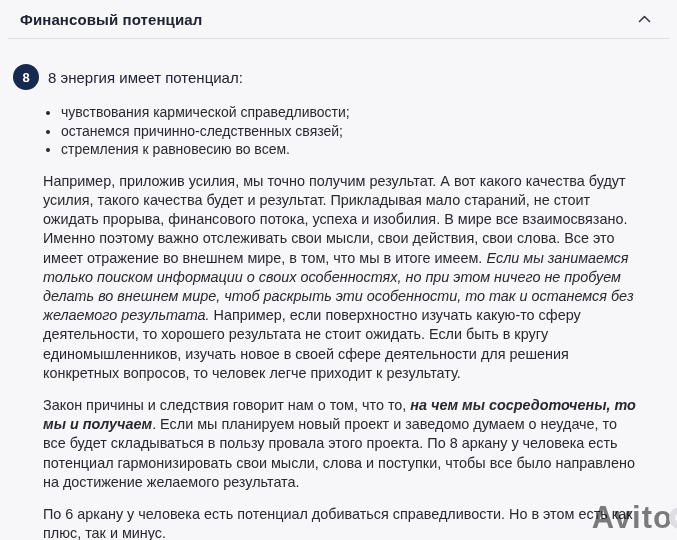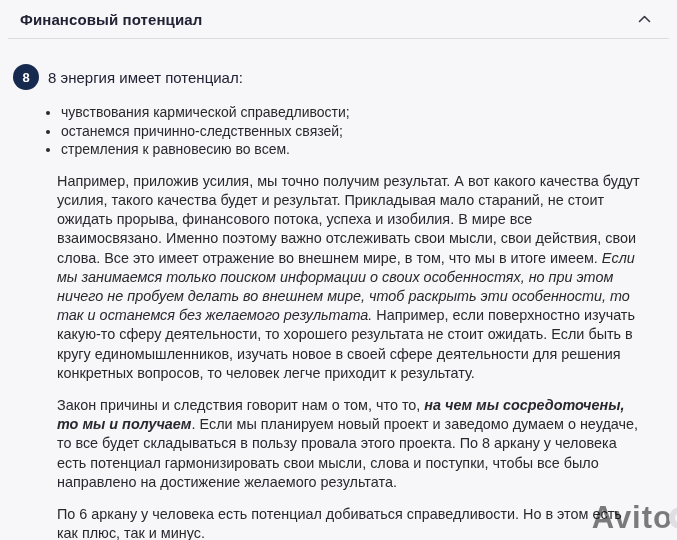--- a/index.html
+++ b/index.html
@@ -66,21 +66,20 @@
   ul.bullets li {
     font-size: 14px;
     line-height: 18.6px;
     color: #29282e;
   }
   .paragraphs p {
     font-size: 14.4px;
     line-height: 19.2px;
     margin-top: 13px;
     color: #29282e;
-    margin-left: 14px;
   }
   .paragraphs .italic { font-style: italic; }
   .paragraphs .bold-italic { font-style: italic; font-weight: 700; }
   .watermark {
     position: absolute;
     right: -14px;
     bottom: 4px;
     display: flex;
     align-items: center;
     opacity: 0.5;

